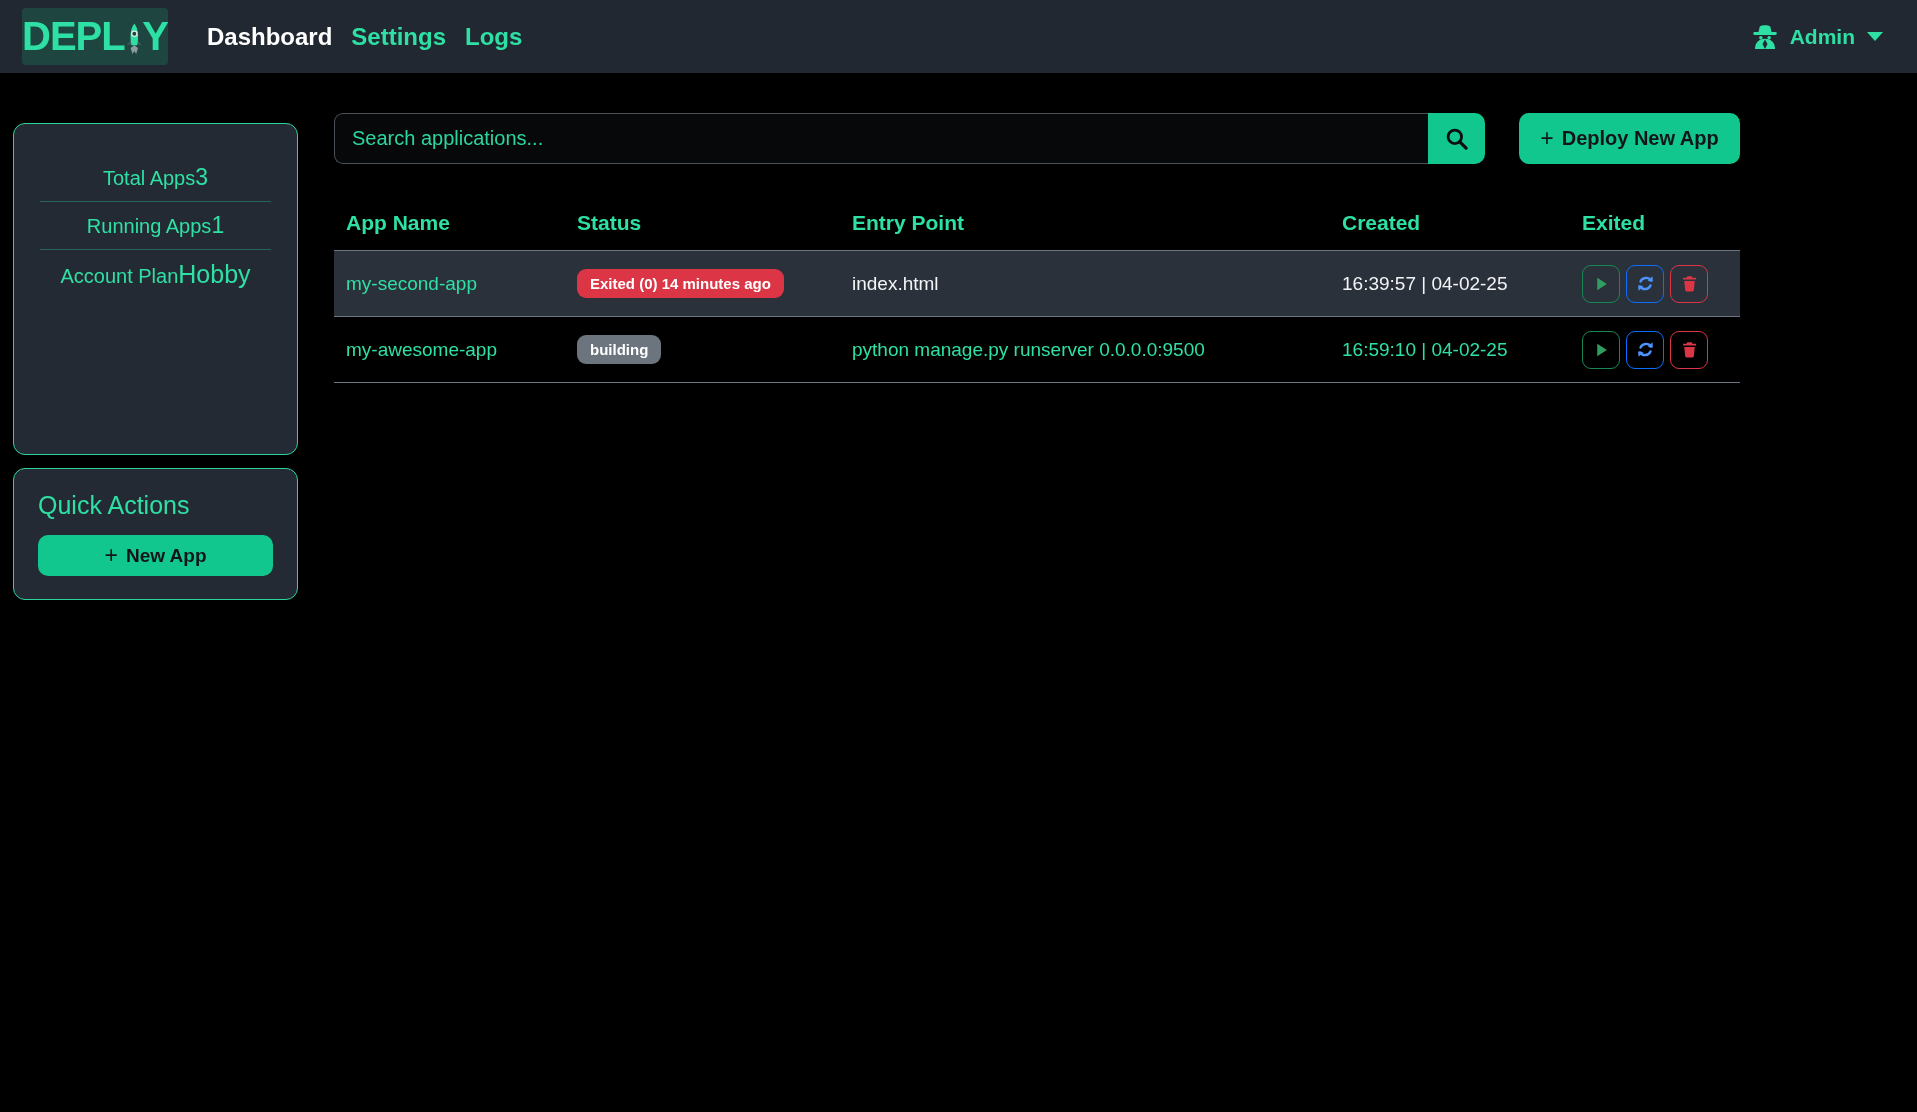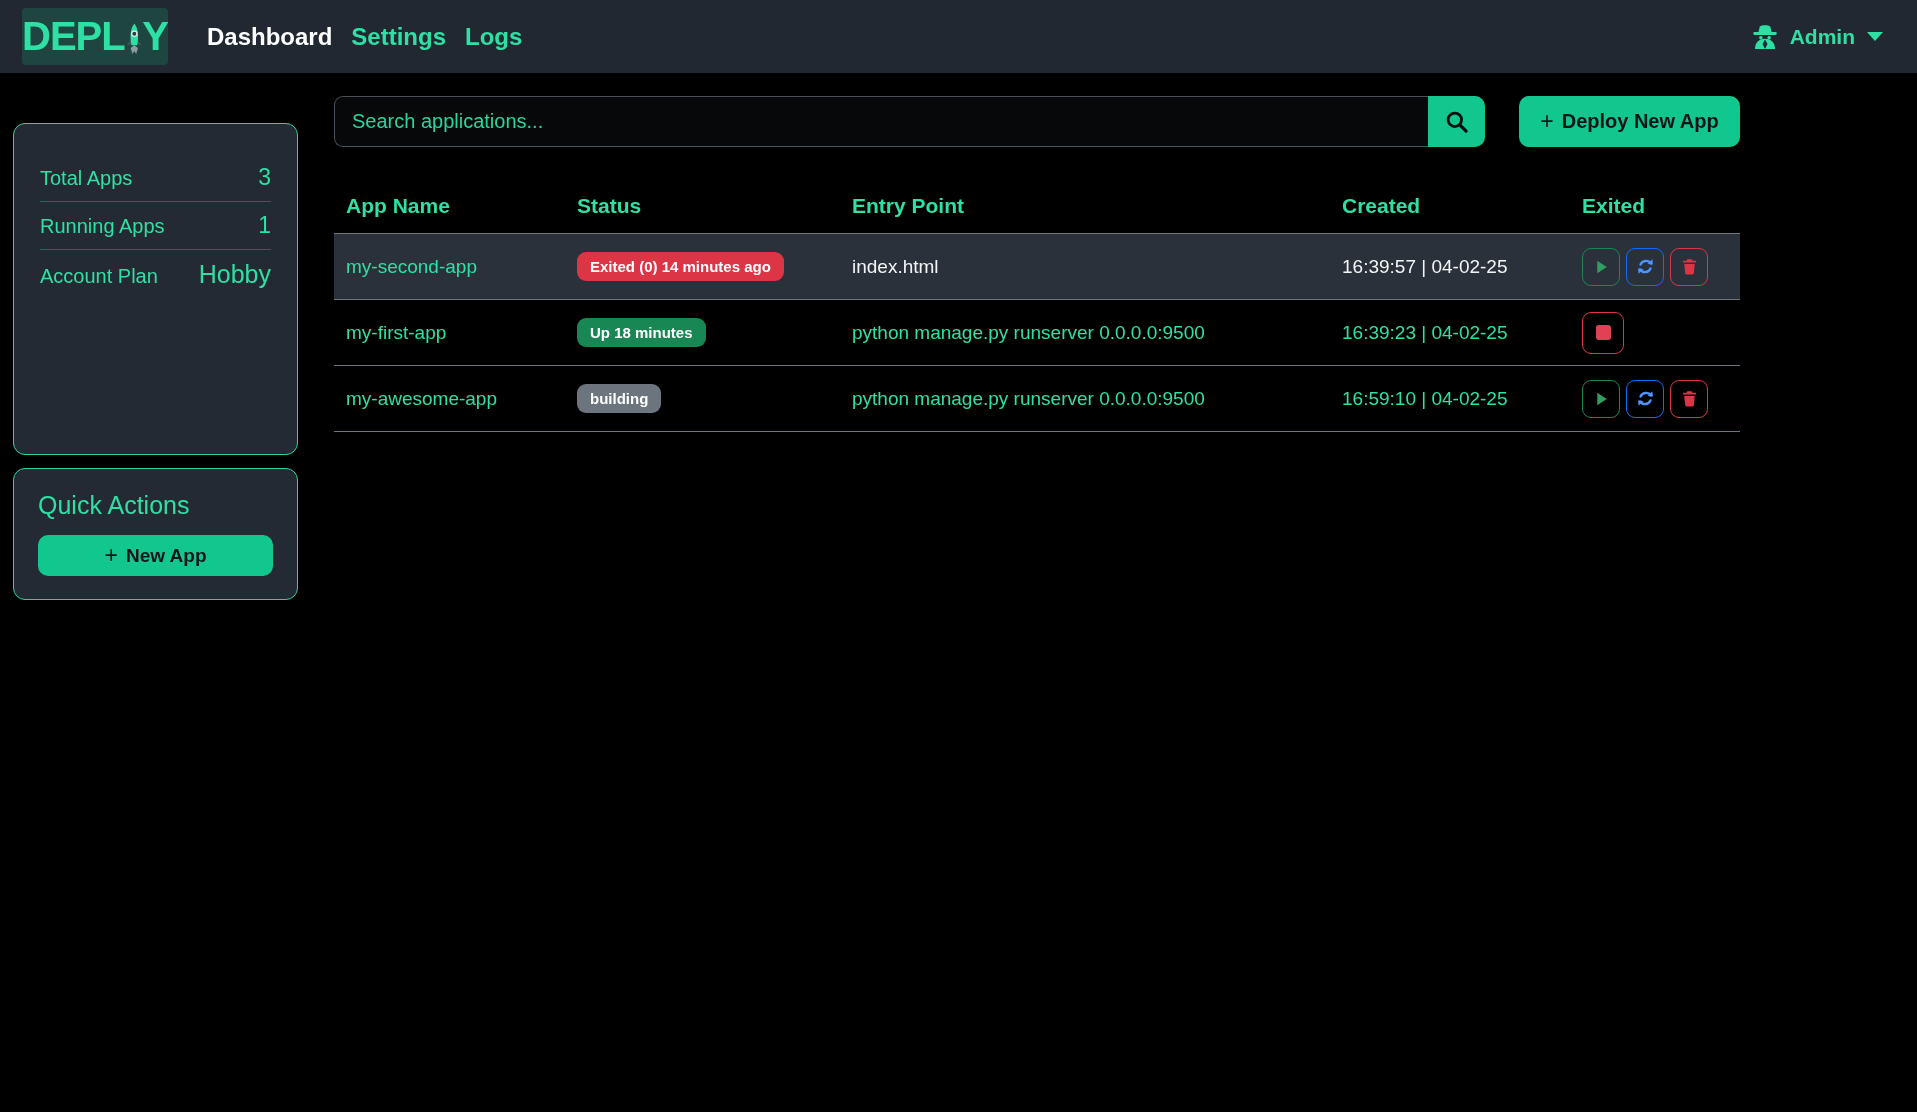--- a/index.html
+++ b/index.html
@@ -46,42 +46,42 @@
   }
   .card {
     background:#242a33; border:1px solid #2ad49c; border-radius:12px;
   }
   .card.account { height:332px; padding:30px 26px; }
   .card-title-center {
     text-align:center; font-size:23px; letter-spacing:1px; line-height:1.15;
     margin-bottom:54px; color:#2ee0a4;
   }
   .stat {
-    display:flex; justify-content:space-between; align-items:baseline;
+    display:flex; justify-content:center; align-items:baseline;
     padding:10px 0;
   }
   .stat + .stat { border-top:1px solid rgba(42,212,156,0.35); }
   .stat-label { font-size:20px; }
   .stat-value { font-size:23px; }
   .stat-value.plan { font-size:25px; }
 
   .card.quick { height:132px; padding:22px 24px; }
   .card-title-left { font-size:25px; color:#2ee0a4; margin-bottom:15px; }
   .btn-green {
     background:#12c78e; color:#11151a; border:none; border-radius:10px;
     font-family:inherit; font-weight:700; cursor:pointer;
     display:flex; align-items:center; justify-content:center; gap:8px;
   }
   .btn-new-app { width:100%; height:41px; font-size:19px; }
   .plus-glyph { font-size:23px; font-weight:500; line-height:1; }
 
   
   .content { margin-left:36px; width:1406px; flex:none; }
   .page-title { font-size:40px; font-weight:500; color:#2ee0a4; margin-top:49px; line-height:1; }
-  .search-row { display:flex; margin-top:23px; height:51px; }
+  .search-row { display:flex; margin-top:40px; height:51px; }
   .search-group { display:flex; flex:1; }
   .search-input {
     flex:1; height:51px; background:#060809; border:1px solid #4a5159; border-right:none;
     border-radius:9px 0 0 9px; padding:0 17px; font-size:20px; color:#2ee0a4;
     font-family:inherit; outline:none;
   }
   .search-input::placeholder { color:#2ee0a4; opacity:.95; }
   .search-btn {
     width:57px; height:51px; background:#12c78e; border:none; border-radius:0 10px 10px 0;
     display:flex; align-items:center; justify-content:center; cursor:pointer;
@@ -247,35 +247,20 @@
               <button class="icon-btn delete">
                 <svg width="19" height="19" viewBox="0 0 24 24">
                   <path d="M9.2 2.8 h5.6 l1 2 h4.4 v2.3 H3.8 V4.8 h4.4 z" fill="#dc3545"></path>
                   <path d="M5.4 8.8 h13.2 l-1.1 11.4 a1.9 1.9 0 0 1 -1.9 1.8 H8.4 a1.9 1.9 0 0 1 -1.9 -1.8 z" fill="#dc3545"></path>
                 </svg>
               </button>
             </div>
           </td>
         </tr>
 
-        <tr data-state="running">
-          <td class="cell-app">my-first-app</td>
-          <td>
-            <span class="badge" data-variant="success">Up 18 minutes</span>
-          </td>
-          <td class="cell-entry">python manage.py runserver 0.0.0.0:9500</td>
-          <td class="cell-created">16:39:23 | 04-02-25</td>
-          <td>
-            <div class="actions-wrap">
-              <button class="icon-btn stop">
-                <span class="stop-square"></span>
-              </button>
-            </div>
-          </td>
-        </tr>
 
         <tr data-state="building">
           <td class="cell-app">my-awesome-app</td>
           <td>
             <span class="badge" data-variant="secondary">building</span>
           </td>
           <td class="cell-entry">python manage.py runserver 0.0.0.0:9500</td>
           <td class="cell-created">16:59:10 | 04-02-25</td>
           <td>
             <div class="actions-wrap">

